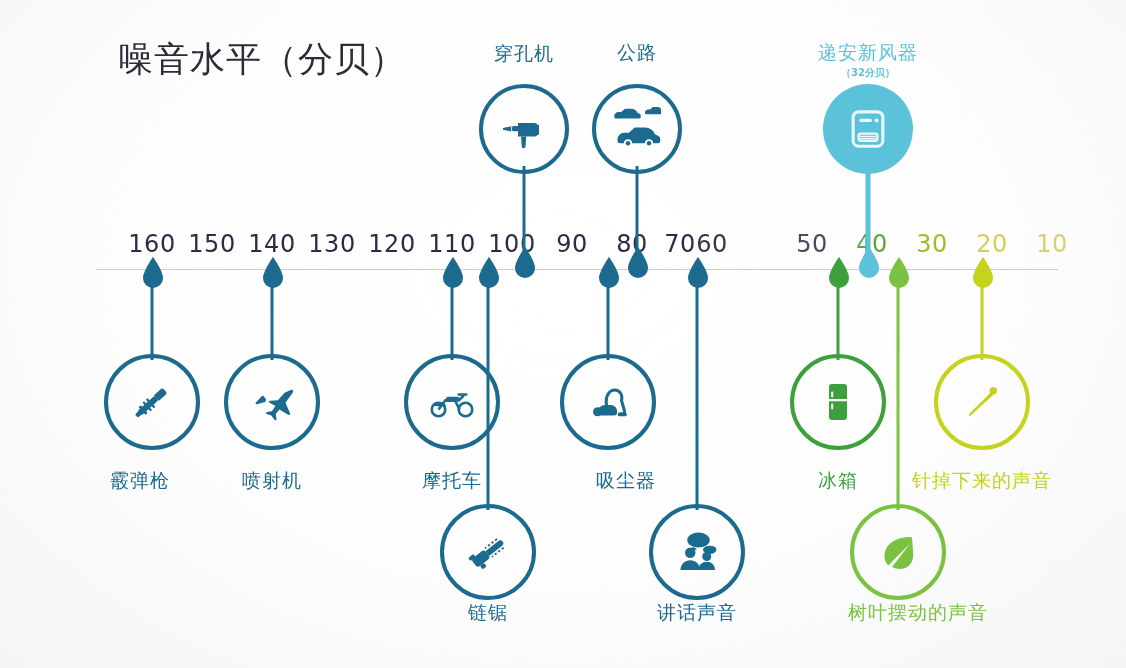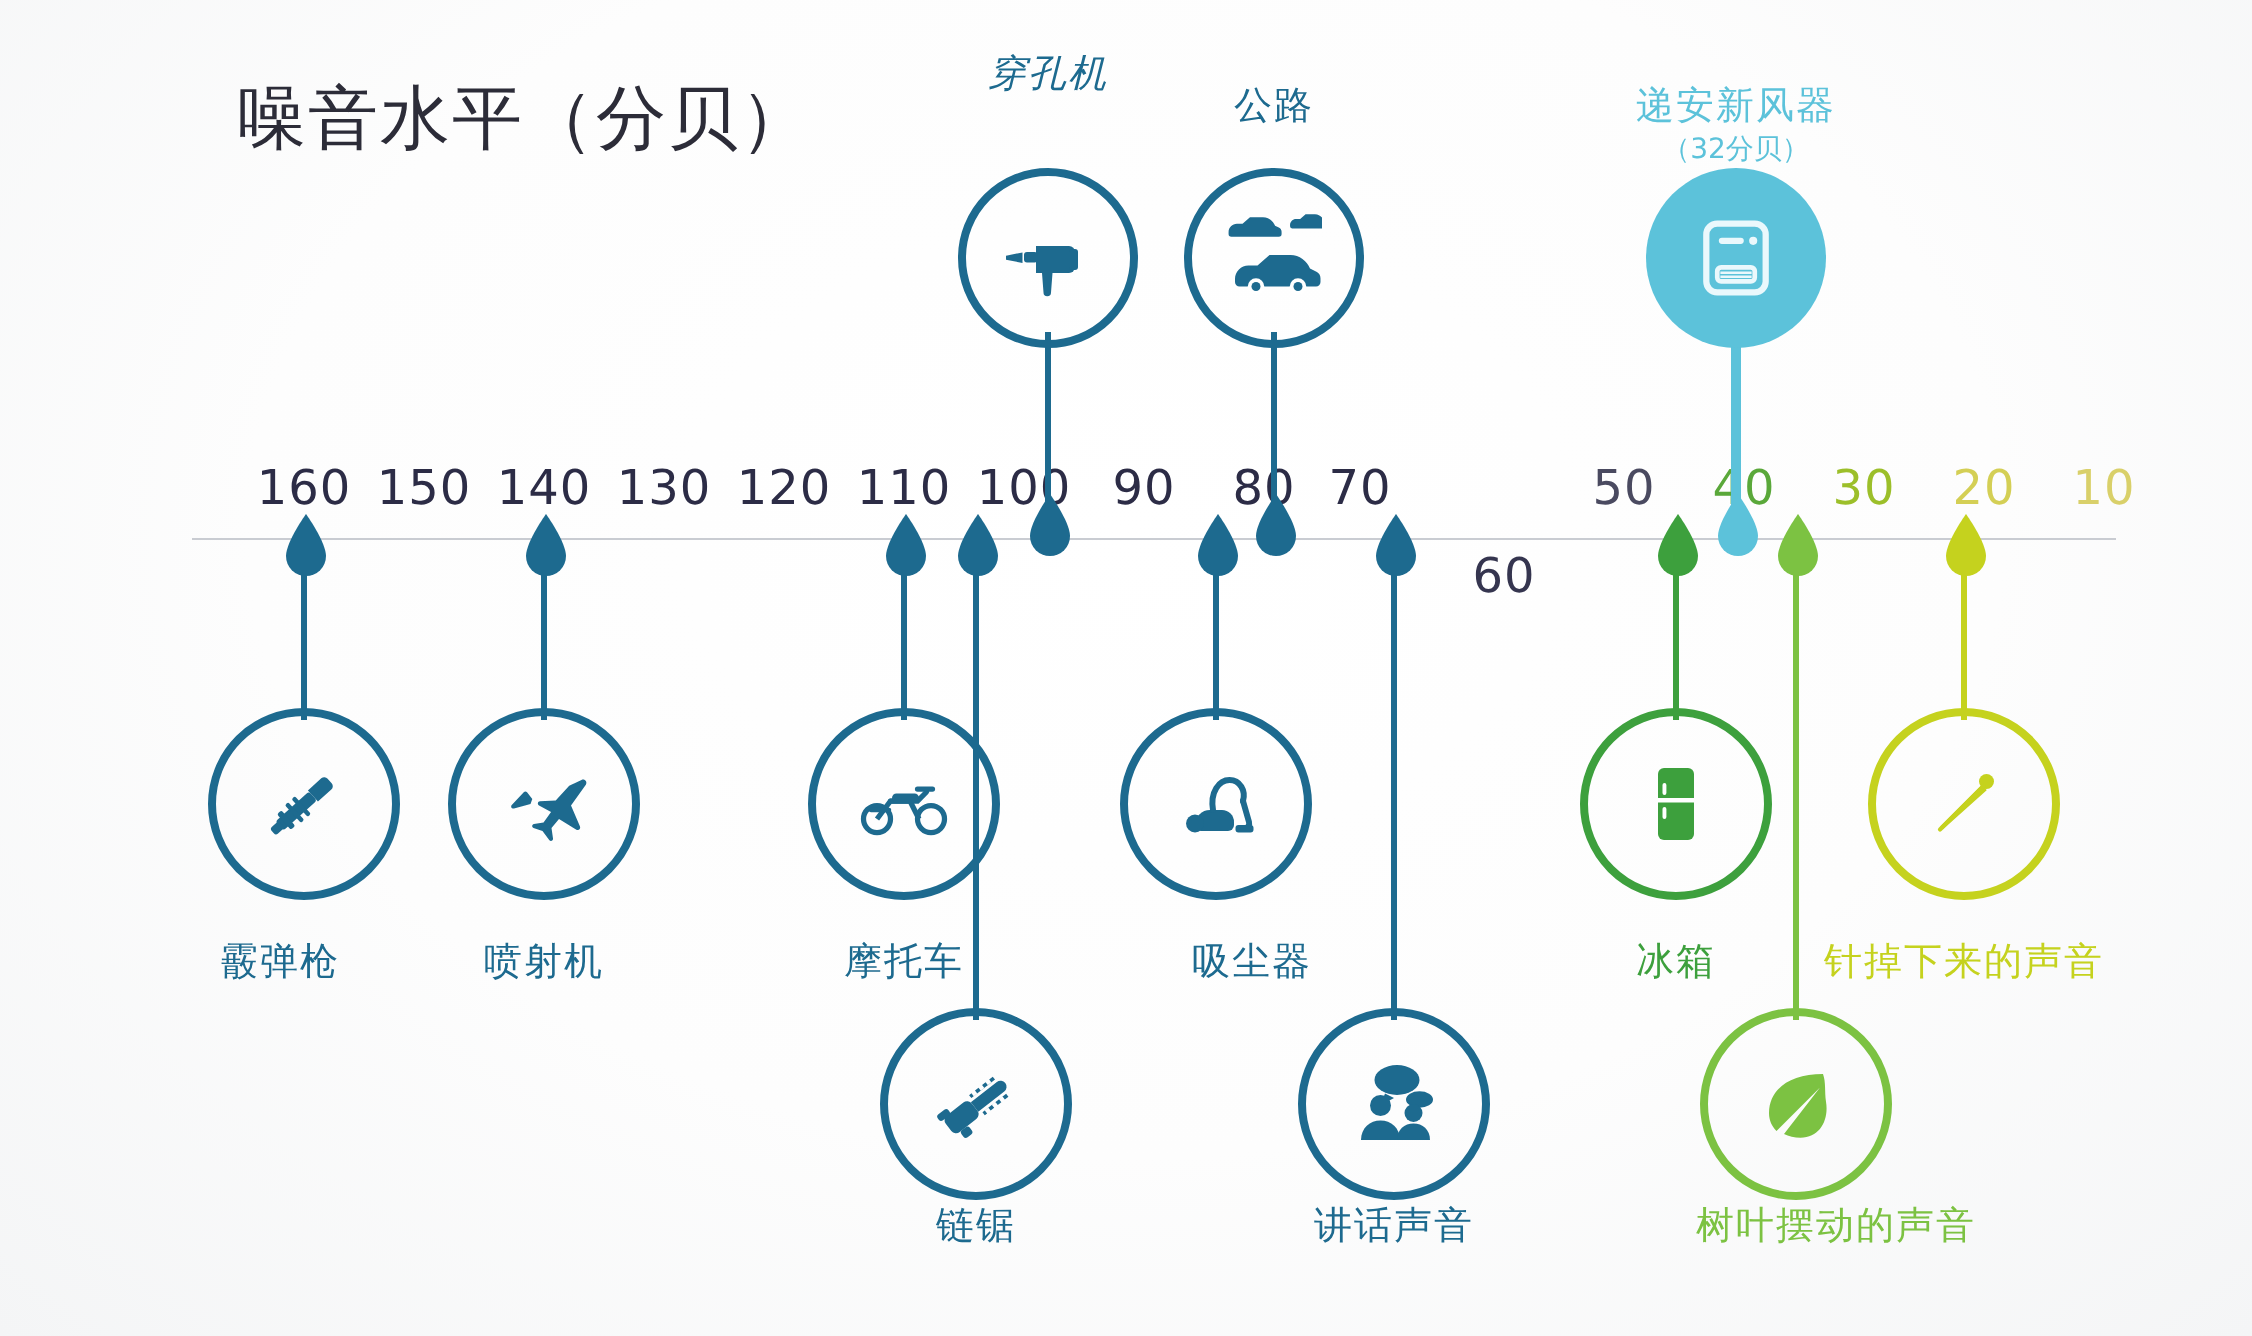--- a/index.html
+++ b/index.html
@@ -58,21 +58,21 @@
   }
   .bulb.solid{border:none;}
   .caption{
     position:absolute;
     transform:translateX(-50%);
     font-size:19px;
     white-space:nowrap;
     letter-spacing:1px;
     font-family:"DejaVu Sans","Liberation Sans",sans-serif;
   }
-  .caption.sub{font-size:14px;letter-spacing:0px;}
+  .caption.sub{font-size:10px;letter-spacing:0px;font-weight:bold;}
   .glyph{display:block;}
 </style>
 </head>
 <body>
 
 <div id="stage">
 
   <div id="title">噪音水平（分贝）</div>
 
   <div id="axis-line"></div>
@@ -81,21 +81,21 @@
       <div class="tick" style="left: 152px; color: rgb(44, 44, 70);">160</div>
       <div class="tick" style="left: 212px; color: rgb(44, 44, 70);">150</div>
       <div class="tick" style="left: 272px; color: rgb(44, 44, 70);">140</div>
       <div class="tick" style="left: 332px; color: rgb(44, 44, 70);">130</div>
       <div class="tick" style="left: 392px; color: rgb(44, 44, 70);">120</div>
       <div class="tick" style="left: 452px; color: rgb(44, 44, 70);">110</div>
       <div class="tick" style="left: 512px; color: rgb(44, 44, 70);">100</div>
       <div class="tick" style="left: 572px; color: rgb(44, 44, 70);">90</div>
       <div class="tick" style="left: 632px; color: rgb(44, 44, 70);">80</div>
       <div class="tick" style="left: 680px; color: rgb(44, 44, 70);">70</div>
-      <div class="tick" style="left: 752px; color: rgb(53, 53, 79); margin-top: 44px;">60</div>
+      <div class="tick" style="left: 712px; color: rgb(53, 53, 79);">60</div>
       <div class="tick" style="left: 812px; color: rgb(74, 74, 96);">50</div>
       <div class="tick" style="left: 872px; color: rgb(90, 168, 58);">40</div>
       <div class="tick" style="left: 932px; color: rgb(156, 191, 42);">30</div>
       <div class="tick" style="left: 992px; color: rgb(212, 207, 85);">20</div>
       <div class="tick" style="left: 1052px; color: rgb(217, 208, 106);">10</div>
     </div>
 
   <div id="items-layer">
       <div class="item">
         <div class="stem" style="left: 152px; background: rgb(29, 106, 143); top: 269px; height: 91px;"></div>
@@ -193,21 +193,21 @@
           <span>
             <svg class="glyph" width="48" height="48" viewBox="0 0 64 64" fill="#1d6a8f">
               <path d="M24 24h22a4 4 0 0 1 4 4v10a4 4 0 0 1-4 4H24z"></path>
               <path d="M28 42h7l-1 13a2.5 2.5 0 0 1-5 0z"></path>
               <rect x="16" y="28" width="9" height="7" rx="2"></rect>
               <path d="M4 30.5l11-2.2v7l-11-2.2z"></path>
               <rect x="46" y="26" width="6" height="14" rx="2"></rect>
             </svg>
           </span>
         </div>
-        <div class="caption" style="left: 524px; top: 24px; color: rgb(29, 106, 143); font-style: italic;">穿孔机</div>
+        <div class="caption" style="left: 524px; top: 41px; color: rgb(29, 106, 143);">穿孔机</div>
       </div>
       <div class="item">
         <div class="stem" style="left: 608px; background: rgb(29, 106, 143); top: 269px; height: 91px;"></div>
         <div class="pin" style="left: 608px; top: 257px;">
           <svg width="26" height="34" viewBox="0 0 26 34">
             <path d="M13 34C13 34 3 20 3 13A10 10 0 0 1 23 13C23 20 13 34 13 34Z" fill="#1d6a8f" transform="rotate(180 13 17)"></path>
           </svg>
         </div>
         <div class="bulb" style="left: 608px; top: 354px; width: 96px; height: 96px; border: 4px solid rgb(29, 106, 143);">
           <span>

